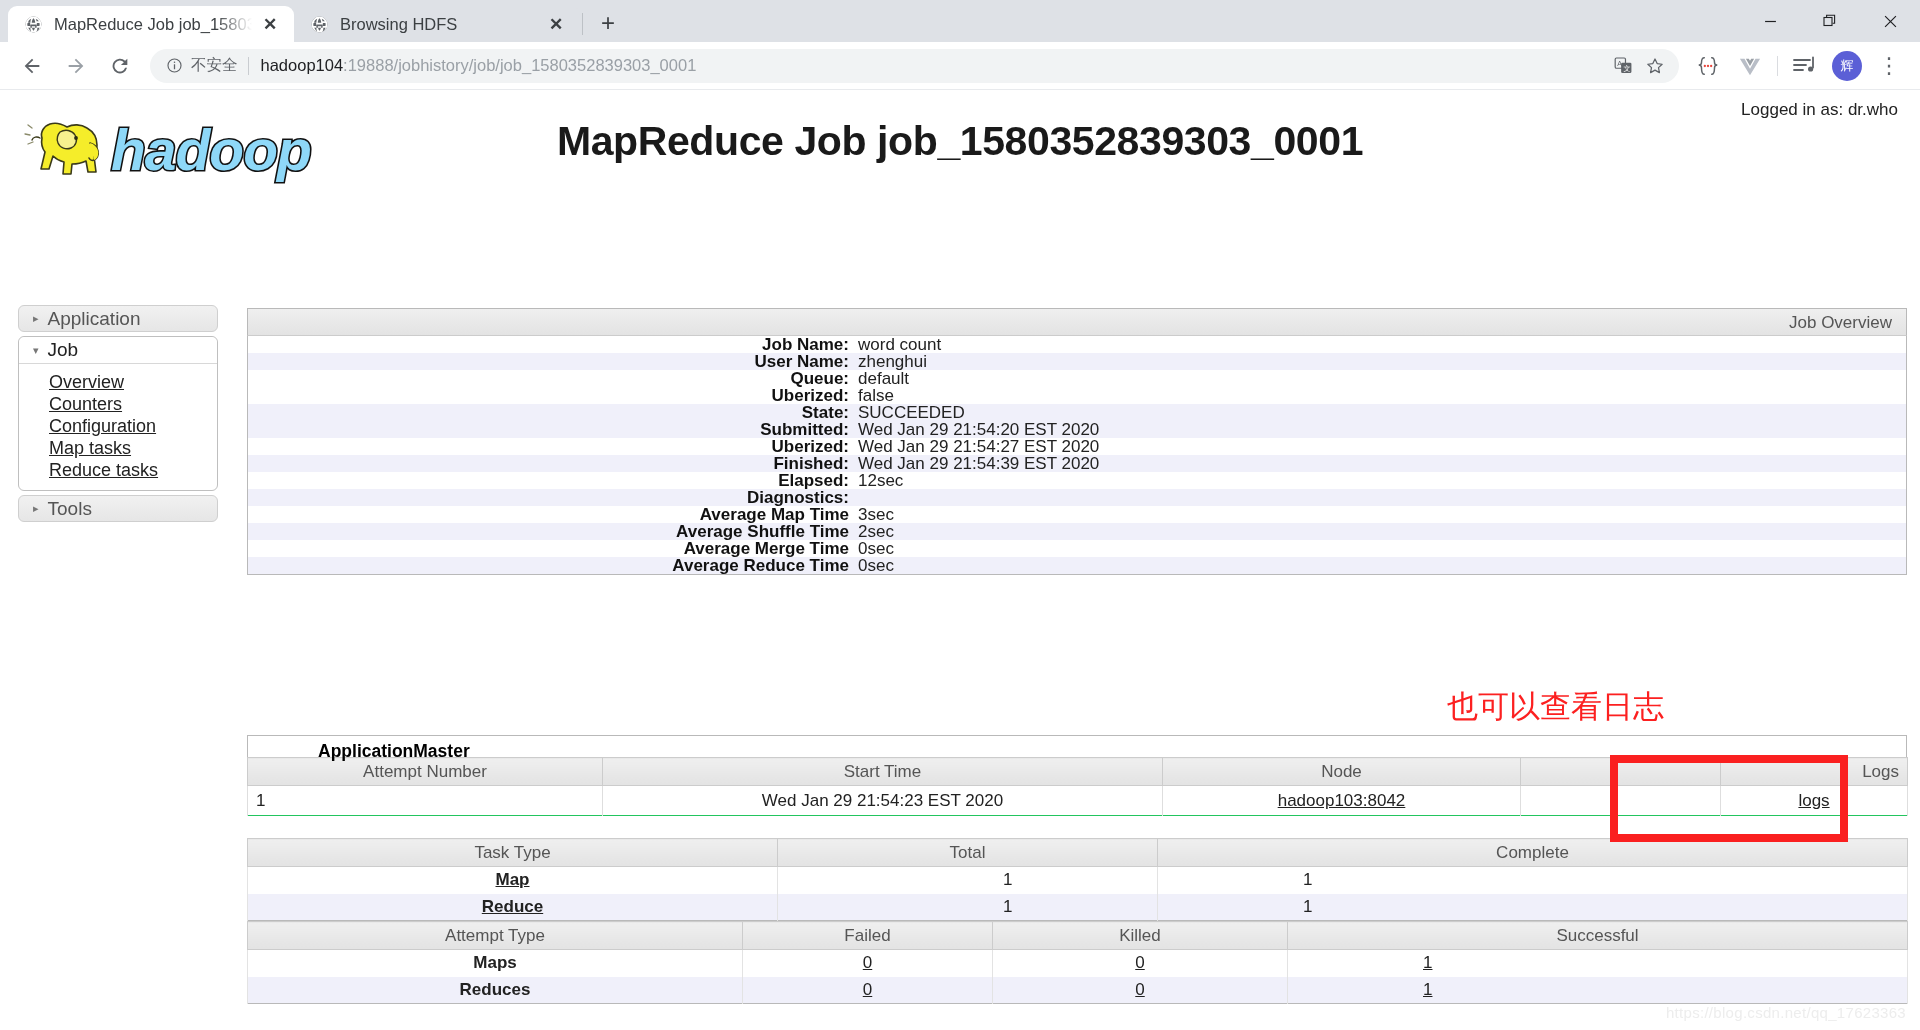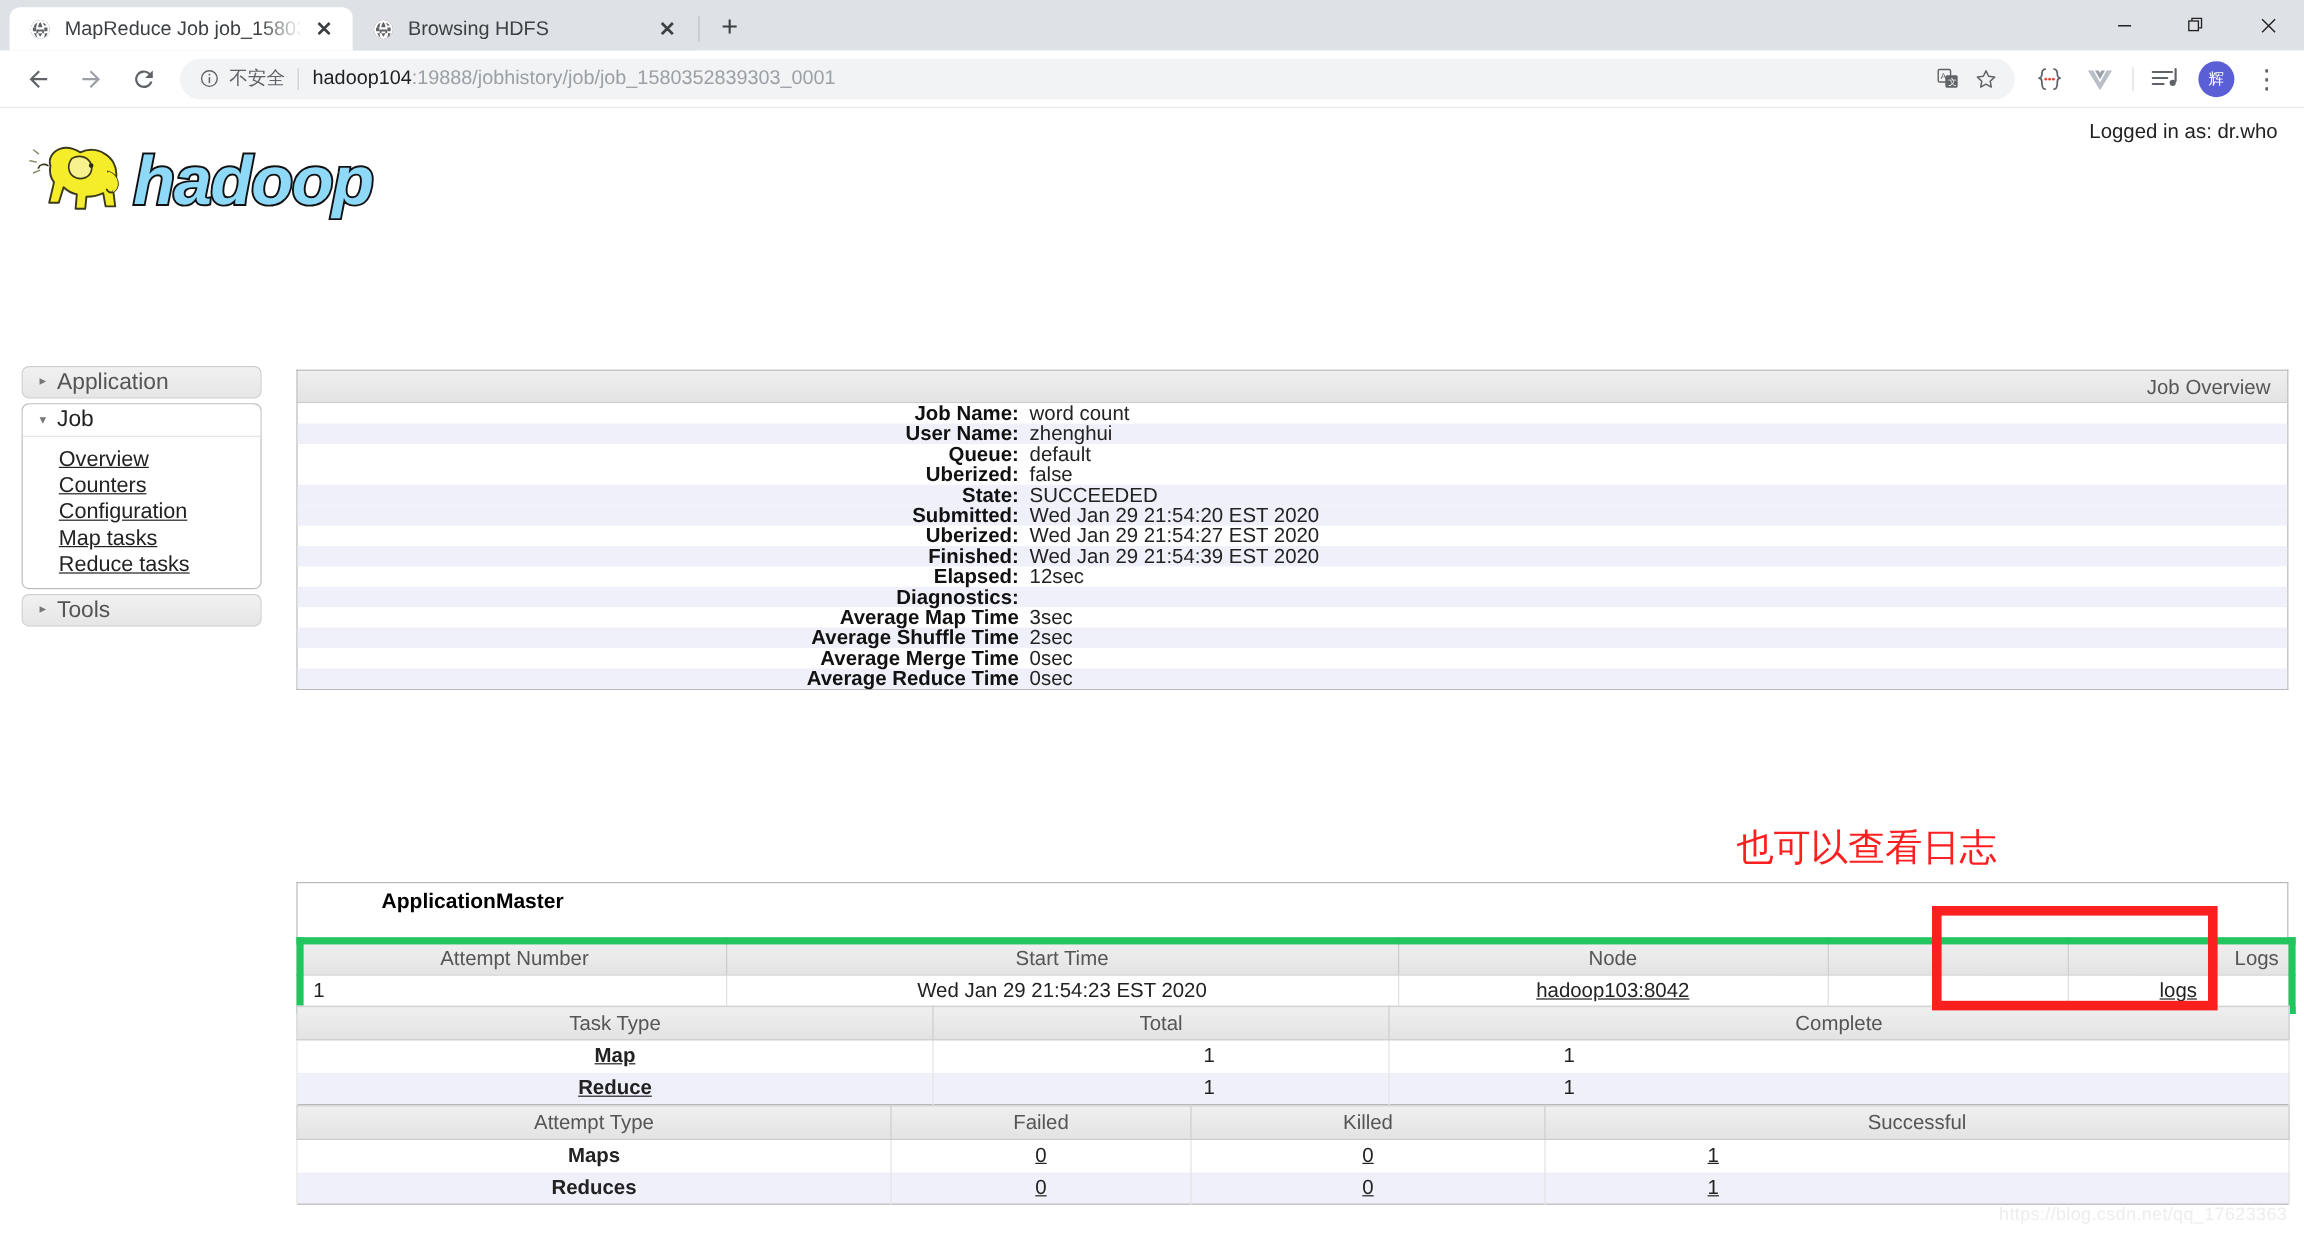--- a/index.html
+++ b/index.html
@@ -253,28 +253,28 @@
   .orow { display: flex; height: 17px; align-items: center; }
   .orow.alt { background: #f0f0fa; }
   .orow .k { width: 610px; text-align: right; font-weight: bold; font-size: 17px; padding-right: 9px; color:#111; }
   .orow .v { font-size: 17px; color: #222; }
 
   
   .am-wrap { position: absolute; left: 247px; top: 645px; width: 1660px; }
   .am-title {
     border: 1px solid #b9b9b9;
     border-bottom: 0;
-    height: 46px;
+    height: 22px;
     line-height: 30px;
     padding-left: 70px;
     font-weight: bold;
     font-size: 17.5px;
     background: #fff;
   }
-  table.am { width: 1660px; border-collapse: collapse; table-layout: fixed; border: 6px solid #22c55e; }
+  table.am { width: 1660px; border-collapse: collapse; table-layout: fixed; border: 1px solid #22c55e; }
   table.am th { font-size: 17px; }
   table.am td { font-size: 17px; height: 30px; border-left: 1px solid #dedede; border-right: 1px solid #dedede; }
 
   .tt-wrap { position: absolute; left: 247px; top: 748px; width: 1660px; }
   table.tt { width: 1660px; border-collapse: collapse; table-layout: fixed; border: 1px solid #b9b9b9; }
   table.tt td { height: 27px; font-size: 17px; text-align: center; }
   table.tt th { font-size: 17px; }
   .ctr { text-align: center; }
   .bold { font-weight: bold; }
 
@@ -444,20 +444,21 @@
           <circle cx="60" cy="30" r="1.9" fill="#2a2a12"></circle>
 
           <path d="M24 30c-3-2-7-1-8 2" fill="none" stroke="#3a3a1a" stroke-width="1.4" stroke-linecap="round"></path>
 
           <path d="M16 20l-4-3M14 27l-5-1M17 34l-5 2" stroke="#8a8a6a" stroke-width="1.3" stroke-linecap="round"></path>
         </g>
         <text x="95" y="62" font-family="Liberation Sans, sans-serif" font-size="57" font-weight="bold" font-style="italic" fill="#8ed8f8" stroke="#111" stroke-width="3.2" paint-order="stroke" letter-spacing="-1">hadoop</text>
       </svg>
     </div>
 
+    <div class="page-title">MapReduce Job job_1580352839303_0001</div>
 
     <div class="sidebar">
       <div class="nav-section">
         <div class="nav-section-head">
           <span class="caret">▸</span>
           <span>Application</span>
         </div>
       </div>
 
       <div class="nav-section open">

